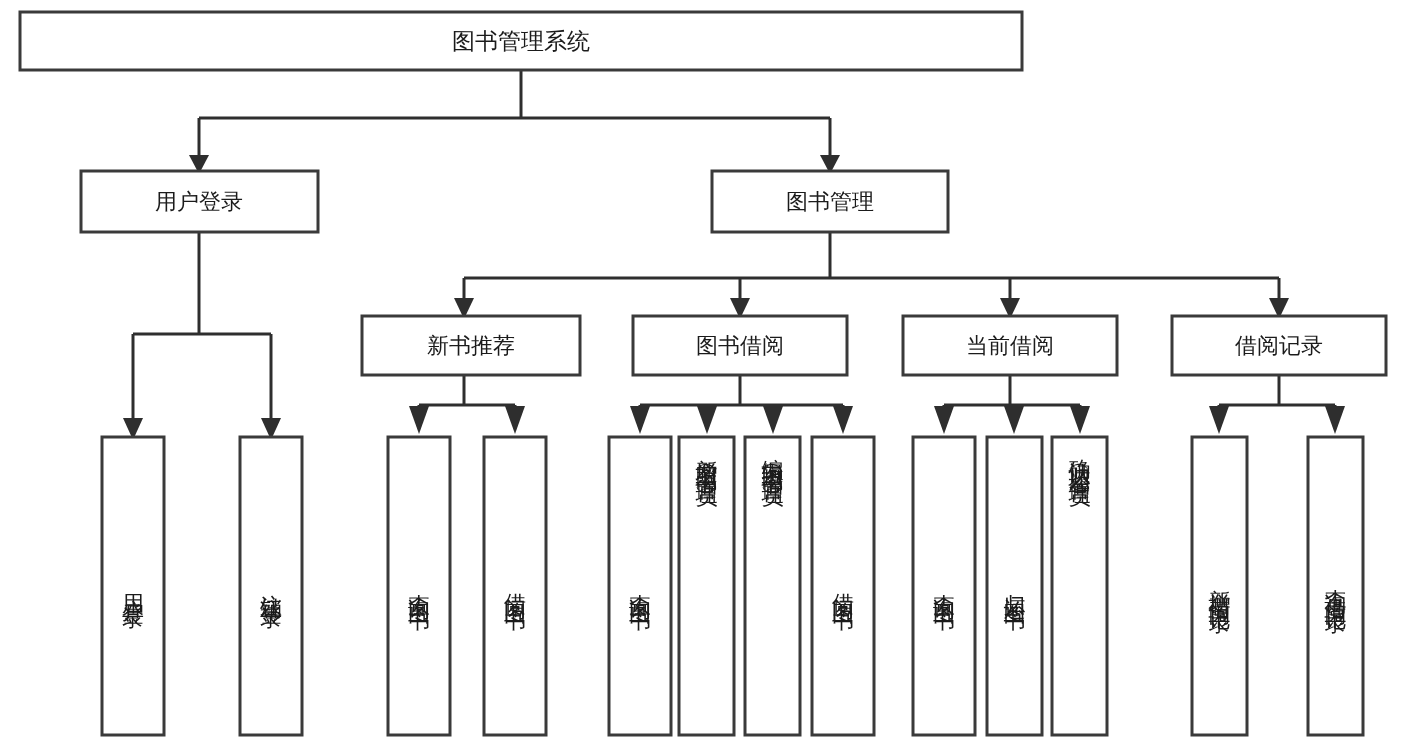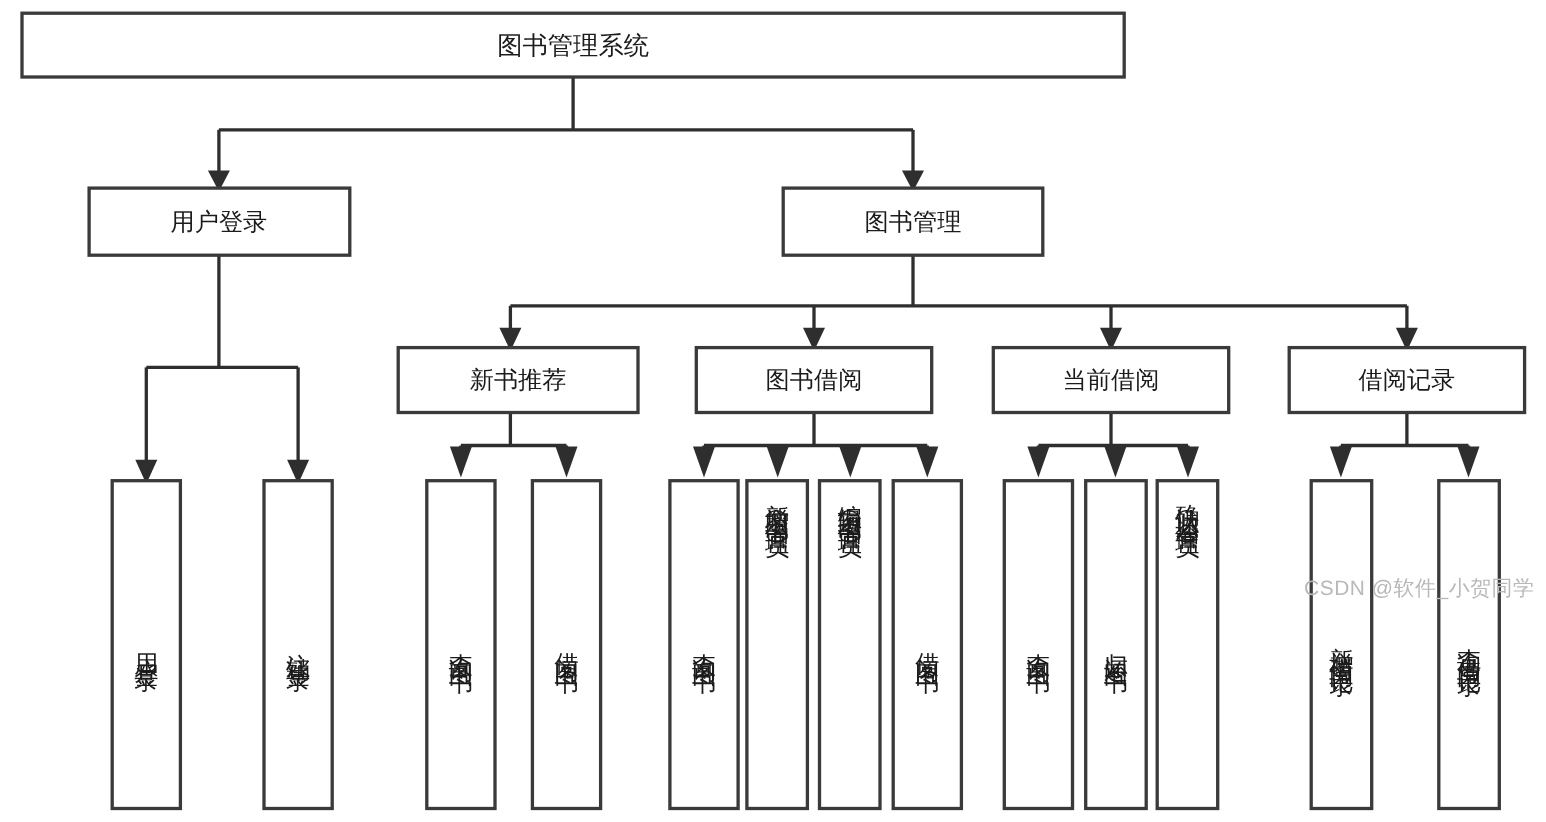--- a/index.html
+++ b/index.html
@@ -285,14 +285,13 @@
       <rect class="node-box" x="1308" y="437" width="55" height="298"></rect>
       <foreignObject x="1308" y="437" width="55" height="298">
         <div xmlns="http://www.w3.org/1999/xhtml" style="width:55px;height:298px;display:flex;align-items:center;justify-content:center;">
           <span style="writing-mode:vertical-rl;text-orientation:upright;font-family:'Liberation Sans','DejaVu Sans',sans-serif;font-size:22px;color:#1b1b1b;letter-spacing:5px;line-height:1;">查询借阅记录</span>
         </div>
       </foreignObject>
     </g>
 
   </svg>
 
-  <div class="watermark">CSDN @软件_小贺同学</div>
 </div>
 
 </body></html>

